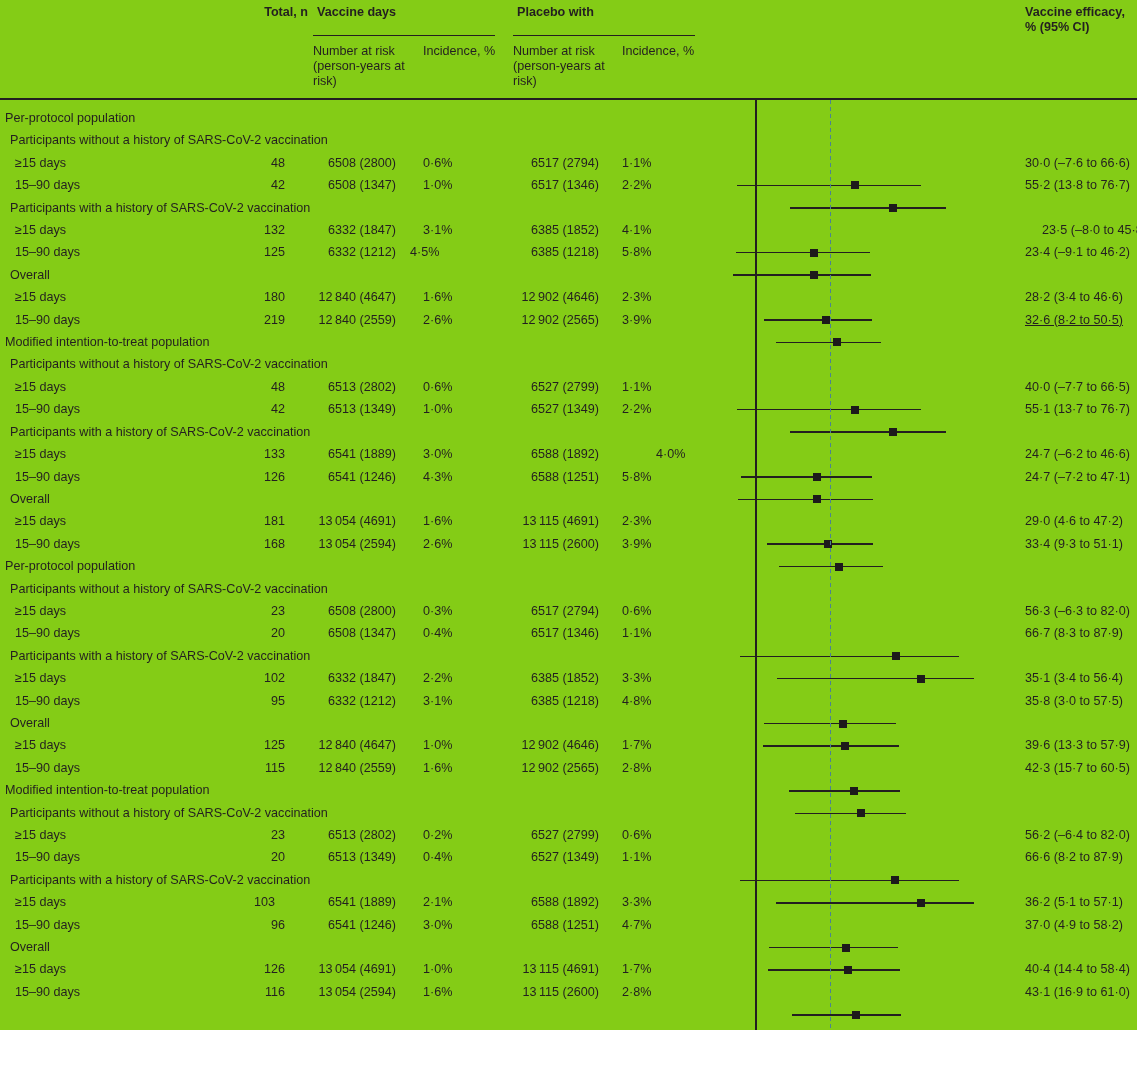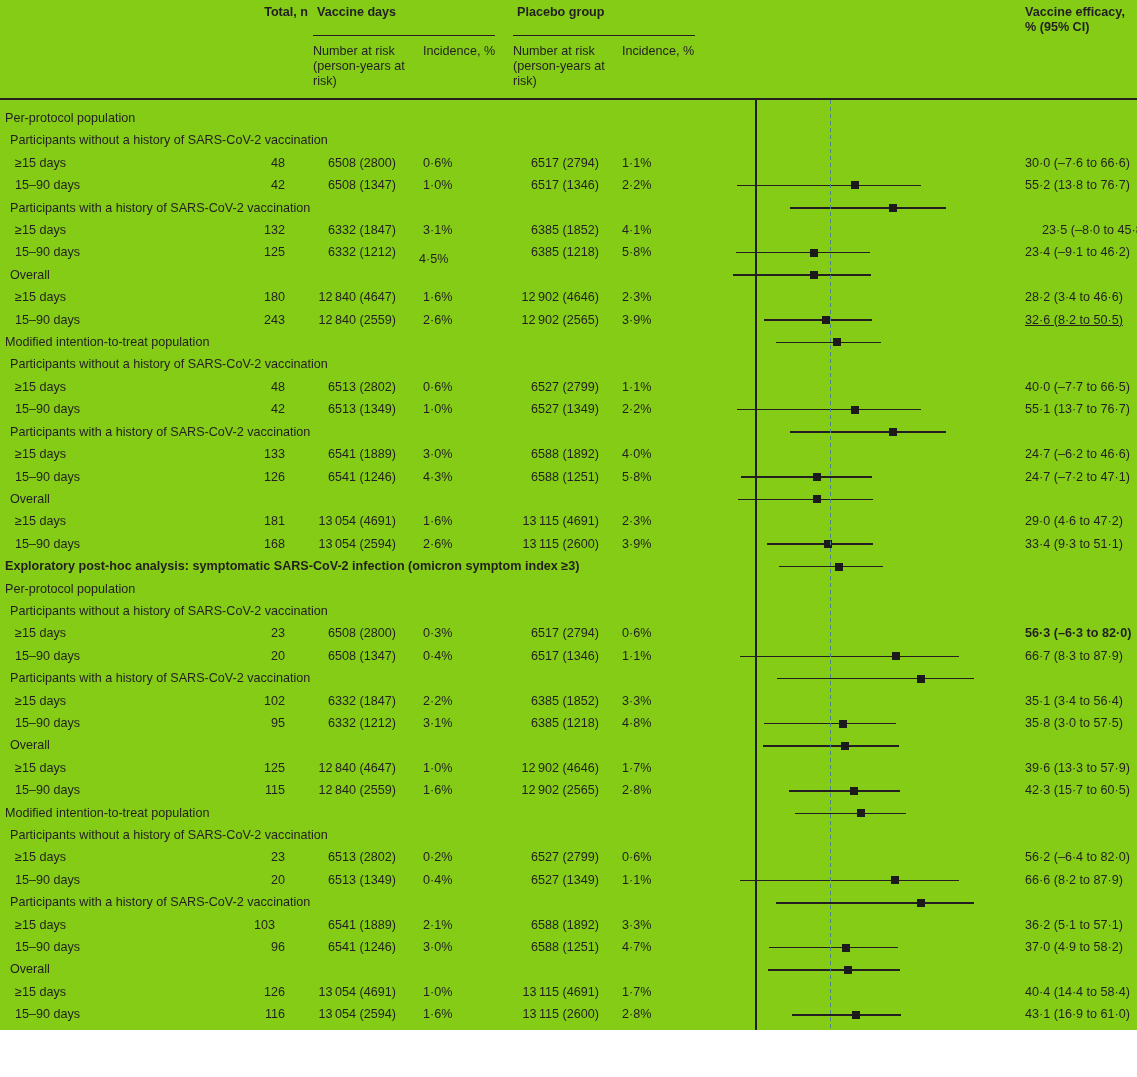--- a/index.html
+++ b/index.html
@@ -28,21 +28,21 @@
   .ci{position:absolute;height:1.4px;background:#231f20;}
   .sq{position:absolute;width:8px;height:8px;background:#1d1a1b;}
 </style>
 </head>
 <body>
 
 <div id="figure">
 
   <div class="hdr bold num" style="left:230px;top:5px;width:78px;position:absolute;">Total, n</div>
   <div class="hdr bold" style="left:317px;top:5px;">Vaccine days</div>
-  <div class="hdr bold" style="left:517px;top:5px;">Placebo group</div>
+  <div class="hdr bold" style="left:517px;top:5px;">Placebo with</div>
   <div class="hdr bold" style="left:1025px;top:5px;width:108px;">Vaccine efficacy, % (95% CI)</div>
 
   <div class="rule" style="left:313px;top:35px;width:182px;height:1.4px;"></div>
   <div class="rule" style="left:513px;top:35px;width:182px;height:1.4px;"></div>
 
   <div class="hdr" style="left:313px;top:44px;width:102px;">Number at risk (person-years at risk)</div>
   <div class="hdr" style="left:423px;top:44px;">Incidence, %</div>
   <div class="hdr" style="left:513px;top:44px;width:102px;">Number at risk (person-years at risk)</div>
   <div class="hdr" style="left:622px;top:44px;">Incidence, %</div>
 
@@ -82,40 +82,40 @@
         <div class="cell num" style="left: 294px; width: 102px;">6332 (1847)</div>
         <div class="cell" style="left: 423px;">3·1%</div>
         <div class="cell num" style="left: 497px; width: 102px;">6385 (1852)</div>
         <div class="cell" style="left: 622px;">4·1%</div>
         <div class="cell" style="left: 1042px;">23·5 (–8·0 to 45·8)</div>
       </div>
       <div class="row data">
         <div class="lbl" style="left: 15px;">15–90 days</div>
         <div class="cell num" style="left: 210px; width: 75px;">125</div>
         <div class="cell num" style="left: 294px; width: 102px;">6332 (1212)</div>
-        <div class="cell" style="left: 419px; margin-top: 7px;">4·5%</div>
+        <div class="cell" style="left: 410px;">4·5%</div>
         <div class="cell num" style="left: 497px; width: 102px;">6385 (1218)</div>
         <div class="cell" style="left: 622px;">5·8%</div>
         <div class="cell" style="left: 1025px;">23·4 (–9·1 to 46·2)</div>
       </div>
       <div class="row subgroup">
         <div class="lbl" style="left: 10px;">Overall</div>
       </div>
       <div class="row data">
         <div class="lbl" style="left: 15px;">≥15 days</div>
         <div class="cell num" style="left: 210px; width: 75px;">180</div>
         <div class="cell num" style="left: 294px; width: 102px;">12 840 (4647)</div>
         <div class="cell" style="left: 423px;">1·6%</div>
         <div class="cell num" style="left: 497px; width: 102px;">12 902 (4646)</div>
         <div class="cell" style="left: 622px;">2·3%</div>
         <div class="cell" style="left: 1025px;">28·2 (3·4 to 46·6)</div>
       </div>
       <div class="row data">
         <div class="lbl" style="left: 15px;">15–90 days</div>
-        <div class="cell num" style="left: 210px; width: 75px;">243</div>
+        <div class="cell num" style="left: 210px; width: 75px;">219</div>
         <div class="cell num" style="left: 294px; width: 102px;">12 840 (2559)</div>
         <div class="cell" style="left: 423px;">2·6%</div>
         <div class="cell num" style="left: 497px; width: 102px;">12 902 (2565)</div>
         <div class="cell" style="left: 622px;">3·9%</div>
         <div class="cell" style="left: 1025px; text-decoration: underline;">32·6 (8·2 to 50·5)</div>
       </div>
       <div class="row group">
         <div class="lbl" style="left: 5px;">Modified intention-to-treat population</div>
       </div>
       <div class="row subgroup">
@@ -141,21 +141,21 @@
       </div>
       <div class="row subgroup">
         <div class="lbl" style="left: 10px;">Participants with a history of SARS-CoV-2 vaccination</div>
       </div>
       <div class="row data">
         <div class="lbl" style="left: 15px;">≥15 days</div>
         <div class="cell num" style="left: 210px; width: 75px;">133</div>
         <div class="cell num" style="left: 294px; width: 102px;">6541 (1889)</div>
         <div class="cell" style="left: 423px;">3·0%</div>
         <div class="cell num" style="left: 497px; width: 102px;">6588 (1892)</div>
-        <div class="cell" style="left: 622px;">4·0%</div>
+        <div class="cell" style="left: 656px;">4·0%</div>
         <div class="cell" style="left: 1025px;">24·7 (–6·2 to 46·6)</div>
       </div>
       <div class="row data">
         <div class="lbl" style="left: 15px;">15–90 days</div>
         <div class="cell num" style="left: 210px; width: 75px;">126</div>
         <div class="cell num" style="left: 294px; width: 102px;">6541 (1246)</div>
         <div class="cell" style="left: 423px;">4·3%</div>
         <div class="cell num" style="left: 497px; width: 102px;">6588 (1251)</div>
         <div class="cell" style="left: 622px;">5·8%</div>
         <div class="cell" style="left: 1025px;">24·7 (–7·2 to 47·1)</div>
@@ -174,37 +174,34 @@
       </div>
       <div class="row data">
         <div class="lbl" style="left: 15px;">15–90 days</div>
         <div class="cell num" style="left: 210px; width: 75px;">168</div>
         <div class="cell num" style="left: 294px; width: 102px;">13 054 (2594)</div>
         <div class="cell" style="left: 423px;">2·6%</div>
         <div class="cell num" style="left: 497px; width: 102px;">13 115 (2600)</div>
         <div class="cell" style="left: 622px;">3·9%</div>
         <div class="cell" style="left: 1025px;">33·4 (9·3 to 51·1)</div>
       </div>
-      <div class="row section">
-        <div class="lbl" style="left: 5px;">Exploratory post-hoc analysis: symptomatic SARS-CoV-2 infection (omicron symptom index ≥3)</div>
-      </div>
       <div class="row group">
         <div class="lbl" style="left: 5px;">Per-protocol population</div>
       </div>
       <div class="row subgroup">
         <div class="lbl" style="left: 10px;">Participants without a history of SARS-CoV-2 vaccination</div>
       </div>
       <div class="row data">
         <div class="lbl" style="left: 15px;">≥15 days</div>
         <div class="cell num" style="left: 210px; width: 75px;">23</div>
         <div class="cell num" style="left: 294px; width: 102px;">6508 (2800)</div>
         <div class="cell" style="left: 423px;">0·3%</div>
         <div class="cell num" style="left: 497px; width: 102px;">6517 (2794)</div>
         <div class="cell" style="left: 622px;">0·6%</div>
-        <div class="cell" style="left: 1025px; font-weight: bold;">56·3 (–6·3 to 82·0)</div>
+        <div class="cell" style="left: 1025px;">56·3 (–6·3 to 82·0)</div>
       </div>
       <div class="row data">
         <div class="lbl" style="left: 15px;">15–90 days</div>
         <div class="cell num" style="left: 210px; width: 75px;">20</div>
         <div class="cell num" style="left: 294px; width: 102px;">6508 (1347)</div>
         <div class="cell" style="left: 423px;">0·4%</div>
         <div class="cell num" style="left: 497px; width: 102px;">6517 (1346)</div>
         <div class="cell" style="left: 622px;">1·1%</div>
         <div class="cell" style="left: 1025px;">66·7 (8·3 to 87·9)</div>
       </div>

